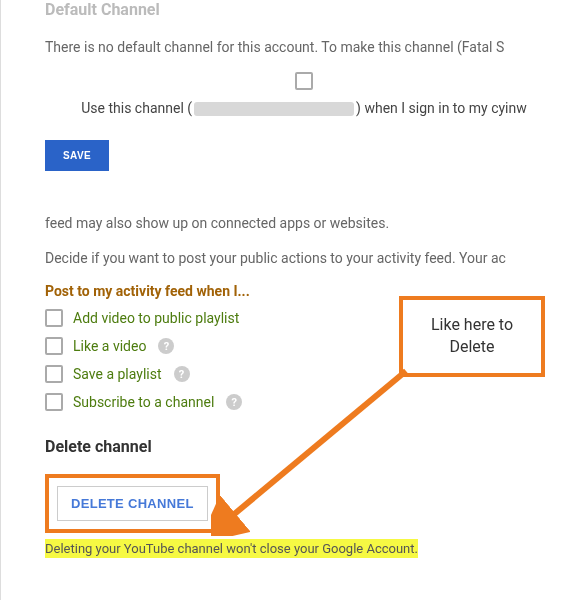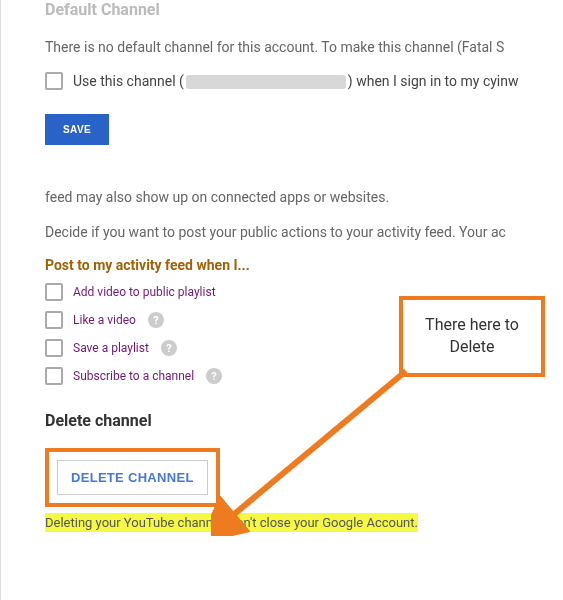--- a/index.html
+++ b/index.html
@@ -26,20 +26,21 @@
       color: #666;
       line-height: 1.5;
       margin-bottom: 14px;
       white-space: nowrap;
     }
     .checkbox-row {
       display: flex;
       align-items: center;
       gap: 10px;
       margin: 10px 0;
+      flex-direction: column;
     }
     .cb {
       width: 18px;
       height: 18px;
       border: 2px solid #aaa;
       border-radius: 2px;
       background: #fff;
       flex-shrink: 0;
     }
     .cb-label {
@@ -73,22 +74,22 @@
       color: #a16207;
       margin: 14px 0 8px;
     }
     .option-row {
       display: flex;
       align-items: center;
       gap: 10px;
       margin: 10px 0;
     }
     .option-label {
-      font-size: 12px;
-      color: #701a75;
+      font-size: 14px;
+      color: #4d7c0f;
     }
     .help-icon {
       width: 16px;
       height: 16px;
       border-radius: 50%;
       background: #ccc;
       color: #fff;
       font-size: 11px;
       font-weight: 700;
       display: inline-flex;
@@ -203,21 +204,21 @@
       <button class="delete-btn">DELETE CHANNEL</button>
     </div>
     <div>
       <span class="warning">Deleting your YouTube channel won't close your Google Account.</span>
     </div>
   </div>
 
 </div>
 
 <div class="callout">
-  <div>There here to</div>
+  <div>Like here to</div>
   <div>Delete</div>
 </div>
 
 <svg class="arrow" viewBox="0 0 200 170">
   <defs>
     <marker id="arrowhead" markerWidth="8" markerHeight="8" refX="2" refY="4" orient="auto">
       <polygon points="0 0, 8 4, 0 8" fill="#ee7b1f"></polygon>
     </marker>
   </defs>
   <line x1="195" y1="5" x2="15" y2="155" stroke="#ee7b1f" stroke-width="6" marker-end="url(#arrowhead)"></line>

